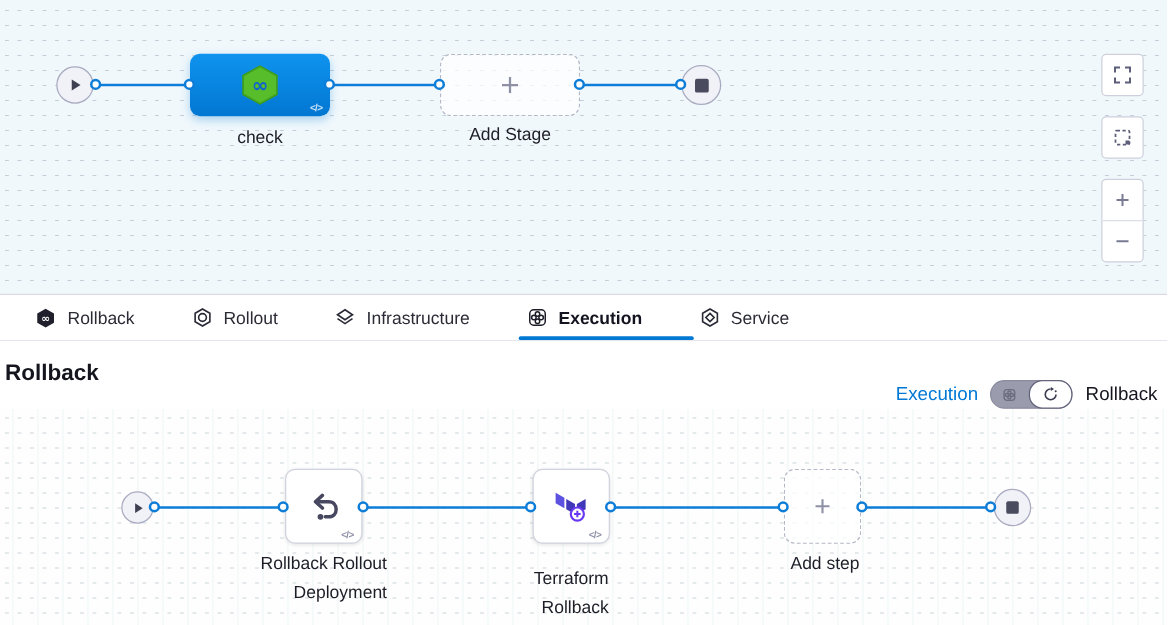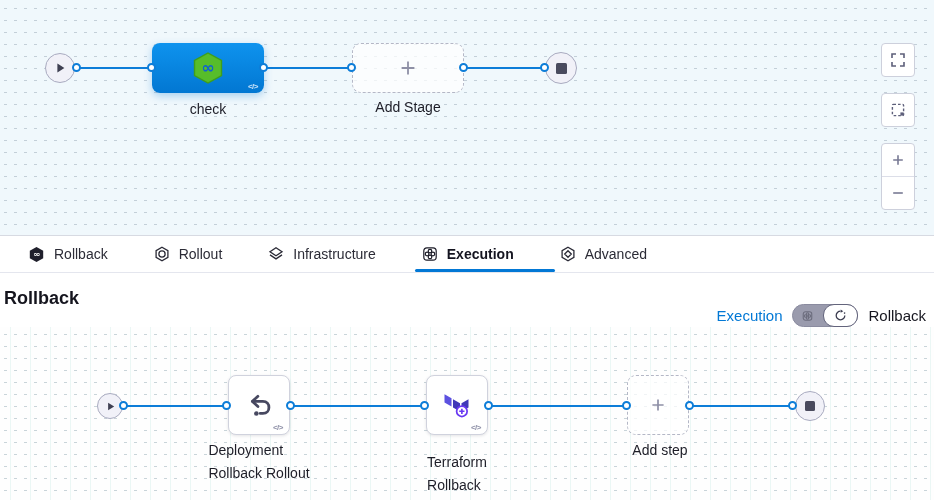--- a/index.html
+++ b/index.html
@@ -48,21 +48,21 @@
   }
   .add-node {
     position:absolute; border:1.6px dashed #b4b7c6; border-radius:9px;
     background:rgba(255,255,255,.72); display:flex; align-items:center;
     justify-content:center; z-index:2; cursor:pointer;
   }
   .code-glyph { position:absolute; right:6px; bottom:2px; font-size:8px;
     font-weight:bold; letter-spacing:-0.5px; color:#8f91a8; }
   .stage-node .code-glyph { color:rgba(235,245,255,.85); }
   .node-label { position:absolute; font-size:14px; color:#1d1d27;
-    text-align:left; transform:translateX(-50%); white-space:nowrap;
+    text-align:right; transform:translateX(-50%); white-space:nowrap;
     line-height:23px; z-index:2; }
   
   .ctl { position:absolute; left:881px; width:34px; background:#fff;
     border:1px solid #cdd0dc; border-radius:4px; display:flex;
     align-items:center; justify-content:center; cursor:pointer; }
   .ctl-group { position:absolute; left:881px; top:143px; width:34px; height:67px;
     background:#fff; border:1px solid #cdd0dc; border-radius:4px;
     display:flex; flex-direction:column; }
   .ctl-group .half { flex:1; display:flex; align-items:center;
     justify-content:center; cursor:pointer; }
@@ -217,21 +217,21 @@
       </span>
       <span>Execution</span>
     </div>
     <div class="tab">
       <span>
         <svg width="16" height="16" viewBox="0 0 16 16" fill="none" stroke="#2a2a36" stroke-width="1.3">
           <polygon points="8,1.2 13.9,4.6 13.9,11.4 8,14.8 2.1,11.4 2.1,4.6"></polygon>
           <polygon points="8,4.7 11.3,8 8,11.3 4.7,8"></polygon>
         </svg>
       </span>
-      <span>Advanced</span>
+      <span>Service</span>
     </div>
     <span class="tab-underline"></span>
   </nav>
 
   <header class="section-header">
     <h2 class="section-title">Rollback</h2>
     <div class="mode-row">
       <span class="mode-link">Execution</span>
       <div class="toggle">
         <span class="toggle-left-icon">
@@ -275,22 +275,22 @@
       <span>
         <svg width="29" height="29" viewBox="0 0 24 24" fill="none">
           <path d="M6.4 8.6 H14.8 C18.2 8.6 19.8 11 19.8 13.6 C19.8 16.2 18.2 18.6 14.8 18.6 H12.6" stroke="#474860" stroke-width="2.3" stroke-linecap="round"></path>
           <path d="M10.7 4.4 L6.1 8.6 L10.7 12.8" stroke="#474860" stroke-width="2.3" stroke-linecap="round" stroke-linejoin="round"></path>
           <circle cx="9.4" cy="18.6" r="1.9" fill="#474860"></circle>
         </svg>
       </span>
       <span class="code-glyph">&lt;/&gt;</span>
     </div>
     <div class="node-label" style="left:259px; top:112px;">
+      <div>Rollback Rollout</div>
       <div>Deployment</div>
-      <div>Rollback Rollout</div>
     </div>
 
     <div class="step-node" style="left:426px;">
       <span>
         <svg width="30" height="30" viewBox="0 0 24 24">
           <polygon points="2,3.4 7.6,6.6 7.6,13.2 2,10" fill="#5c51e0"></polygon>
           <polygon points="8.8,7.3 14.4,10.5 14.4,17.1 8.8,13.9" fill="#4038b8"></polygon>
           <polygon points="15.6,10.5 21.2,7.3 21.2,13.9 15.6,17.1" fill="#4038b8"></polygon>
           <circle cx="15.9" cy="17" r="4.2" fill="#fff" stroke="#6938f2" stroke-width="1.4"></circle>
           <path d="M15.9 14.9 V19.1 M13.8 17 H18" stroke="#6938f2" stroke-width="1.3"></path>

